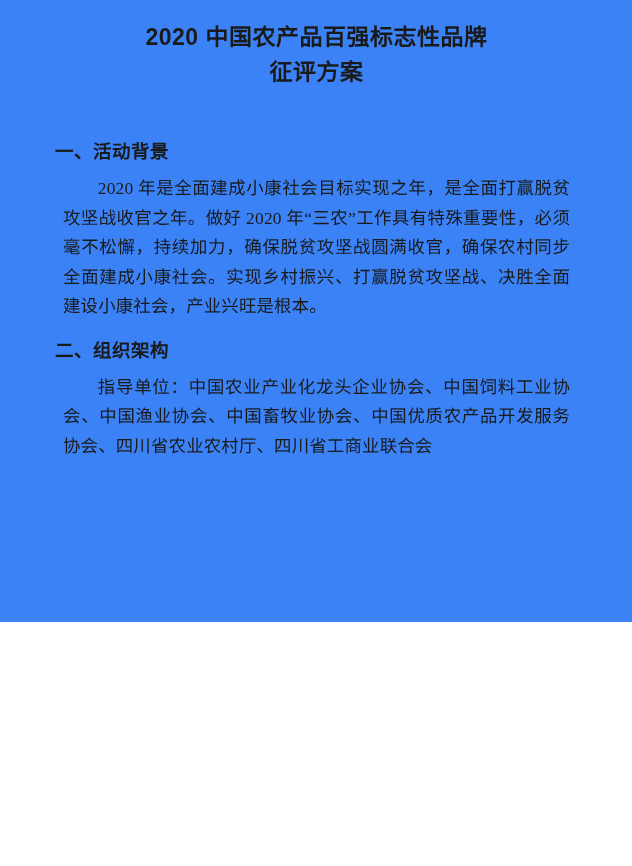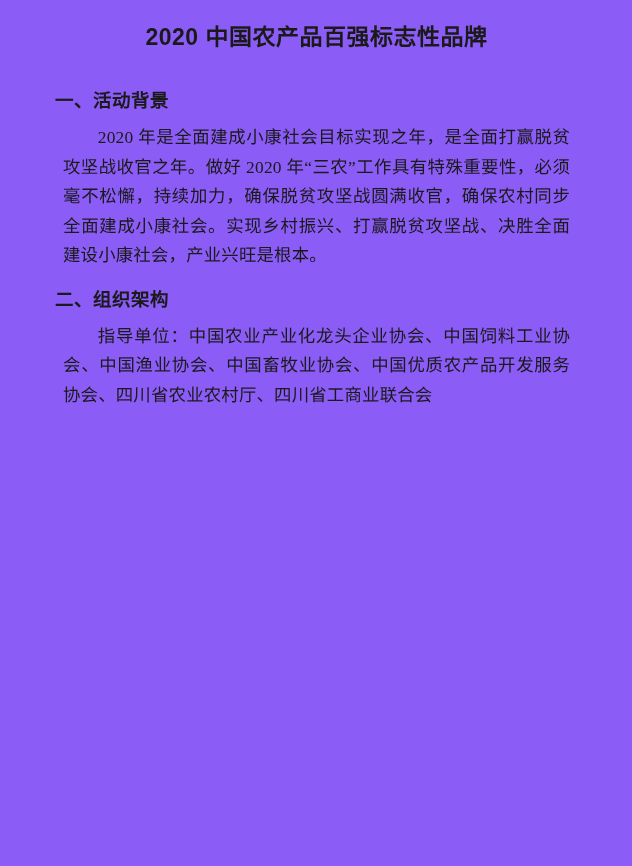--- a/index.html
+++ b/index.html
@@ -9,42 +9,42 @@
   }
   body {
     width: 632px;
     height: 866px;
     overflow: hidden;
     color: #1a1a1a;
   }
   .page {
     box-sizing: border-box;
     width: 632px;
-    height: 866px;
+    height: 622px;
     padding: 20px 54px 0 55px;
-    background: #8b5cf6;
+    background: #3b82f6;
   }
   .doc-title {
     text-align: center;
     font-family: "Liberation Sans", "DejaVu Sans", sans-serif;
     font-weight: bold;
     font-size: 23px;
     line-height: 35px;
     letter-spacing: 0.5px;
   }
   .sec-heading {
     font-family: "Liberation Sans", "DejaVu Sans", sans-serif;
     font-weight: bold;
     font-size: 18.5px;
     line-height: 28px;
     margin: 0;
     letter-spacing: 0.5px;
   }
   .sec-heading.first {
-    margin-top: 32px;
+    margin-top: 48px;
   }
   .sec-heading.second {
     margin-top: 15px;
   }
   .body-p {
     font-family: "Liberation Serif", "DejaVu Serif", serif;
     font-size: 17.4px;
     line-height: 29.5px;
     text-align: justify;
     text-justify: inter-ideograph;
@@ -58,20 +58,21 @@
     font-weight: normal;
   }
 </style>
 </head>
 <body>
 
 <div class="page">
 
   <div class="doc-title">
     <div>2020 中国农产品百强标志性品牌</div>
+    <div>征评方案</div>
   </div>
 
   <h2 class="sec-heading first">一、活动背景</h2>
 
   <p class="body-p">2020 年是全面建成小康社会目标实现之年，是全面打赢脱贫攻坚战收官之年。做好 2020 年“三农”工作具有特殊重要性，必须毫不松懈，持续加力，确保脱贫攻坚战圆满收官，确保农村同步全面建成小康社会。实现乡村振兴、打赢脱贫攻坚战、决胜全面建设小康社会，产业兴旺是根本。</p>
 
 
 
   <h2 class="sec-heading second">二、组织架构</h2>
 

